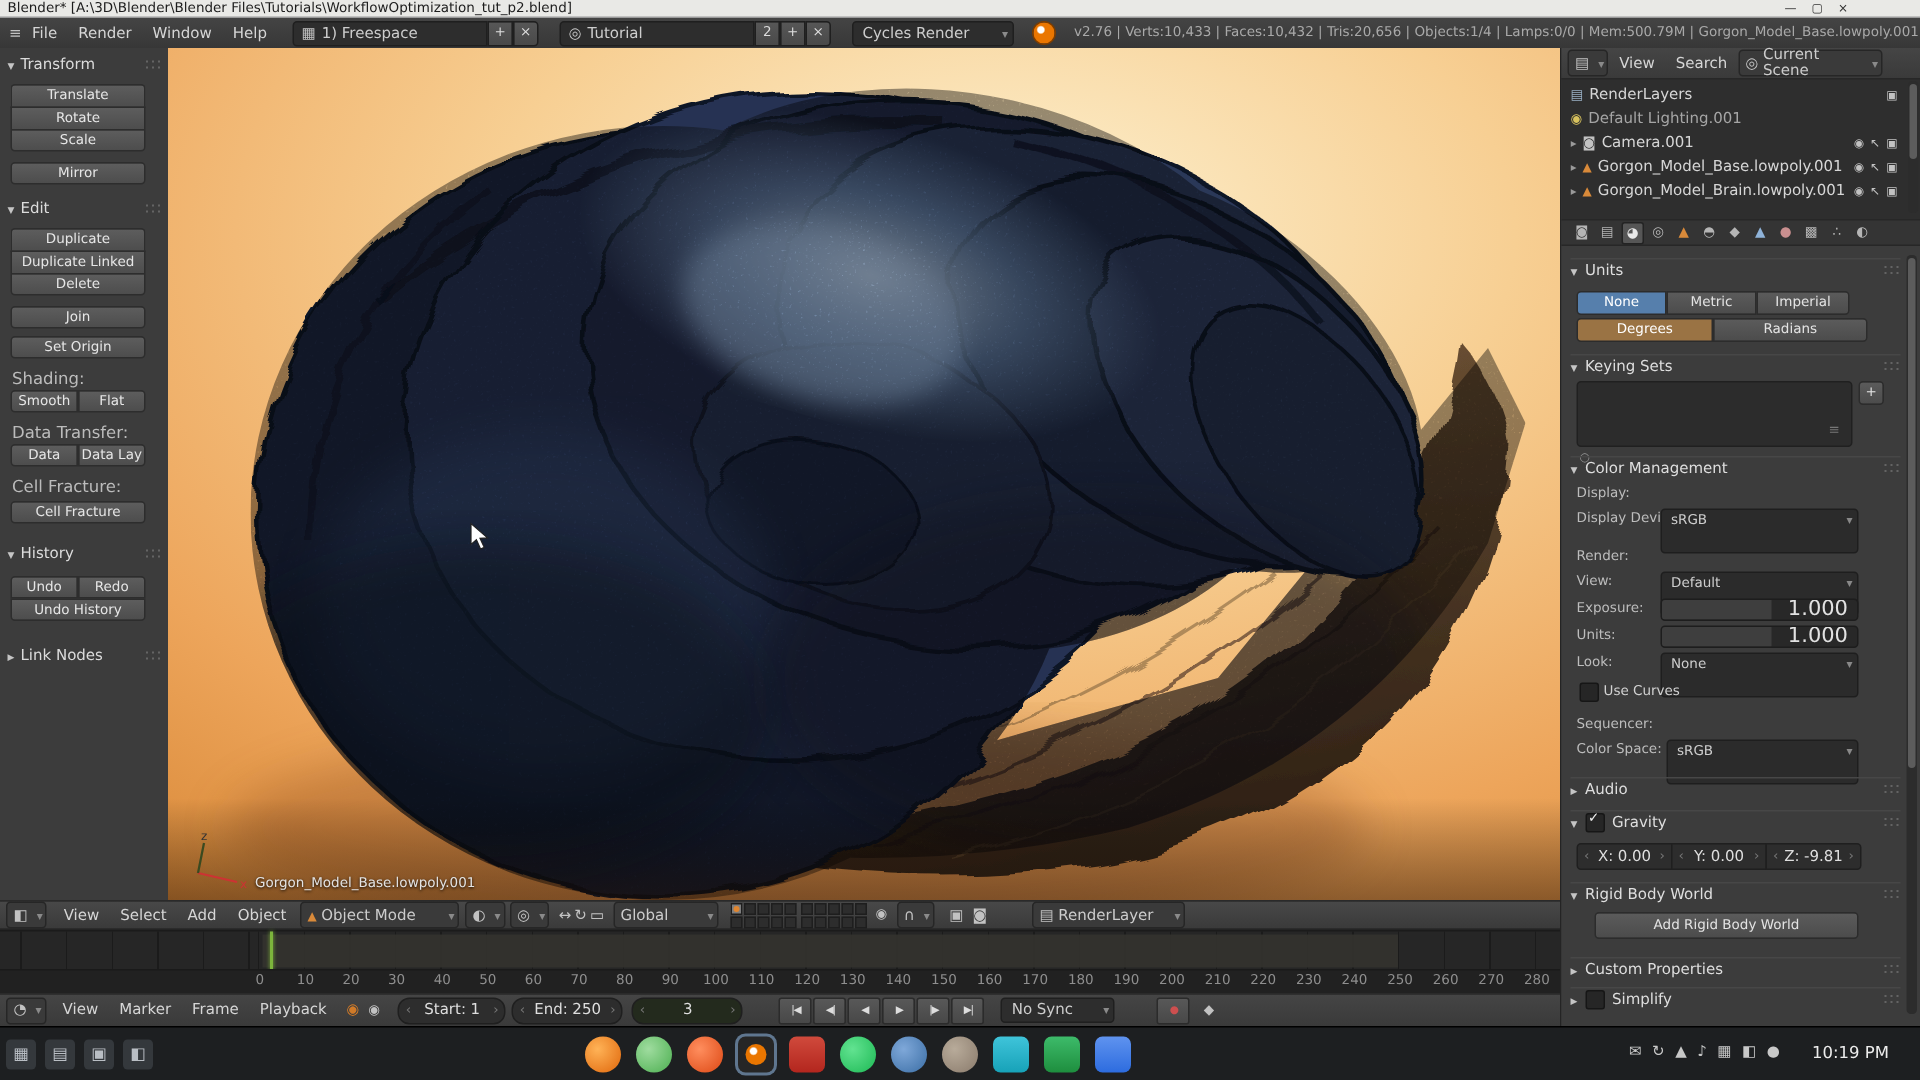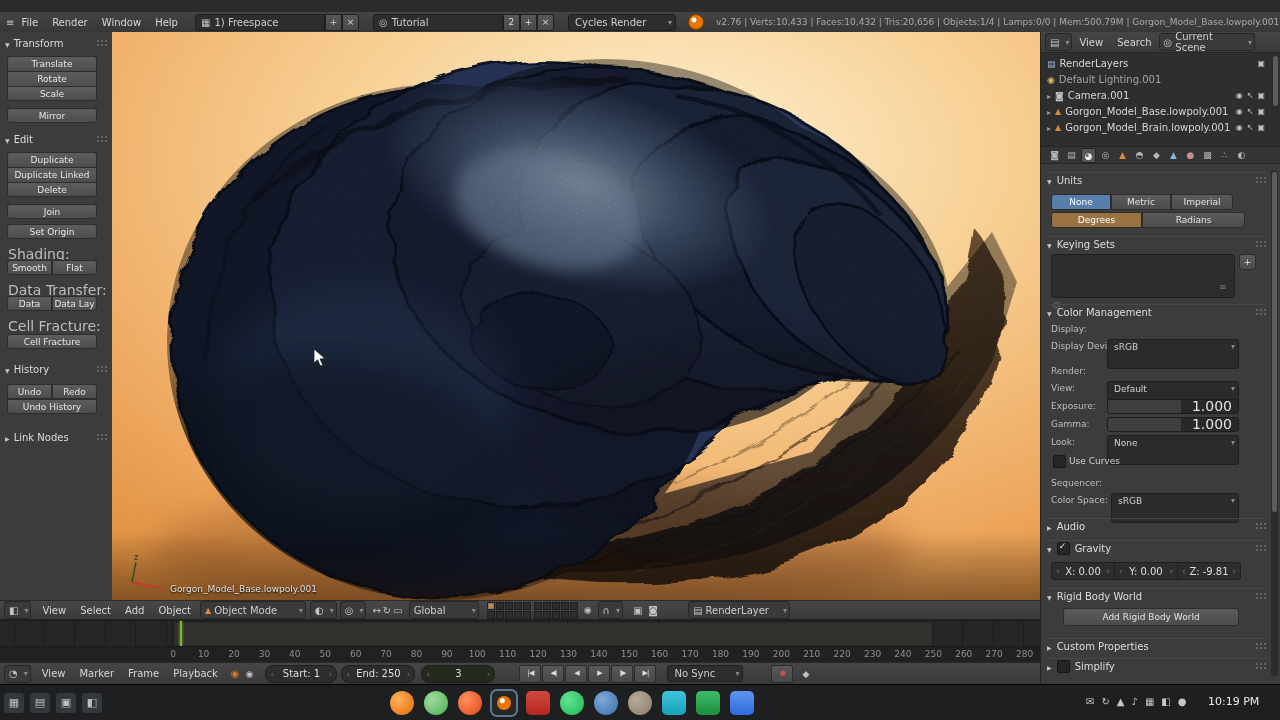--- a/index.html
+++ b/index.html
@@ -41,21 +41,21 @@
   .toolshelf{position:absolute;left:0;top:32px;width:112px;height:568px;background:#3c3c3c;border-right:1px solid #282828}
   .ts-hdr{position:absolute;left:5px;right:4px;height:15px;font-size:10px;color:#dcdcdc;display:flex;align-items:center;gap:4px}
   .tri::before{content:"▼";font-size:6px;color:#c5c5c5} .tri.closed::before{content:"▶"}
   .grip{margin-left:auto;width:12px;height:9px;background-image:radial-gradient(#6e6e6e 30%,transparent 32%);
     background-size:4px 4px;opacity:.8}
   .ts-btn{position:absolute;left:7px;width:90px;height:15px;background:linear-gradient(#5d5d5d,#4d4d4d);
     border:1px solid #2d2d2d;border-radius:3px;font-size:9px;color:#e6e6e6;text-align:center;line-height:14px;
     white-space:nowrap;overflow:hidden;box-sizing:border-box}
   .st-top{border-radius:3px 3px 0 0;border-bottom:none} .st-mid{border-radius:0;border-bottom:none} .st-bot{border-radius:0 0 3px 3px}
   .half{width:45px} .half2{left:52px;width:45px}
-  .ts-label{position:absolute;left:8px;font-size:14px;color:#bcbcbc}
+  .ts-label{position:absolute;left:8px;font-size:11px;color:#bcbcbc}
   
   .viewport{position:absolute;left:112px;top:32px;width:928px;height:568px;overflow:hidden;background:#e8a55c}
   .vp-objname{position:absolute;left:58px;bottom:6px;font-size:9px;color:#e3e3e3;text-shadow:0 1px 2px #000}
   .cursor{position:absolute;left:201px;top:316px}
   
   .vpheader{position:absolute;left:0;top:600px;width:1040px;height:20px;background:linear-gradient(#484848,#3a3a3a);
     border-top:1px solid #2a2a2a;border-bottom:1px solid #242424;display:flex;align-items:center;box-sizing:border-box}
   .icondd{position:relative;display:flex;align-items:center;height:16px;background:#3a3a3a;border:1px solid #262626;
     border-radius:3px;padding:0 12px 0 4px;gap:3px;color:#ccc}
   .icondd::after{content:"▾";position:absolute;right:2px;font-size:8px;color:#8a8a8a}
@@ -122,20 +122,28 @@
   .tb-app.round{border-radius:50%}
   .tb-app.running{box-shadow:0 0 0 2px rgba(150,190,235,.55);background-color:#2a2a2a}
   .tray{position:absolute;top:11px;display:flex;gap:7px;color:#c8c8c8;font-size:10px}
   .clock{position:absolute;top:10px;font-size:11px;color:#ececec}
 </style>
 </head>
 <body>
 
 <div class="screen">
 
+  <div class="titlebar">
+    <span>Blender* [A:\3D\Blender\Blender Files\Tutorials\WorkflowOptimization_tut_p2.blend]</span>
+    <span class="winbtns">
+      <span class="wb wb-min"></span>
+      <span class="wb wb-max"></span>
+      <span class="wb wb-close"></span>
+    </span>
+  </div>
 
   <div class="topbar">
     <span class="glyph i-info" style="margin-left:6px"></span>
     <span class="menu">File</span>
     <span class="menu">Render</span>
     <span class="menu">Window</span>
     <span class="menu">Help</span>
     <span class="hfield" style="margin-left:10px;width:118px">
       <span class="glyph i-grid"></span>
       <span>1) Freespace</span>
@@ -536,21 +544,21 @@
       <div class="plabel" style="top:177px;left:10px">Display Devi...</div>
       <div class="pdd" style="top:175px;left:66px;width:132px">sRGB</div>
       <div class="plabel" style="top:202px;left:10px">Render:</div>
       <div class="plabel" style="top:219px;left:10px">View:</div>
       <div class="pdd" style="top:217px;left:66px;width:132px">Default</div>
       <div class="plabel" style="top:237px;left:10px">Exposure:</div>
       <div class="pslider" style="top:235px;left:66px;width:132px">
         <span class="fill"></span>
           <span class="val">1.000</span>
       </div>
-      <div class="plabel" style="top:255px;left:10px">Gamma:</div>
+      <div class="plabel" style="top:255px;left:10px">Units:</div>
       <div class="pslider" style="top:253px;left:66px;width:132px">
         <span class="fill"></span>
           <span class="val">1.000</span>
       </div>
       <div class="plabel" style="top:273px;left:10px">Look:</div>
       <div class="pdd" style="top:271px;left:66px;width:132px">None</div>
       <div class="chk" style="position:absolute;top:291px;left:12px"></div>
       <div class="plabel" style="top:292px;left:28px;color:#d2d2d2">Use Curves</div>
       <div class="plabel" style="top:314px;left:10px">Sequencer:</div>
       <div class="plabel" style="top:331px;left:10px">Color Space:</div>

